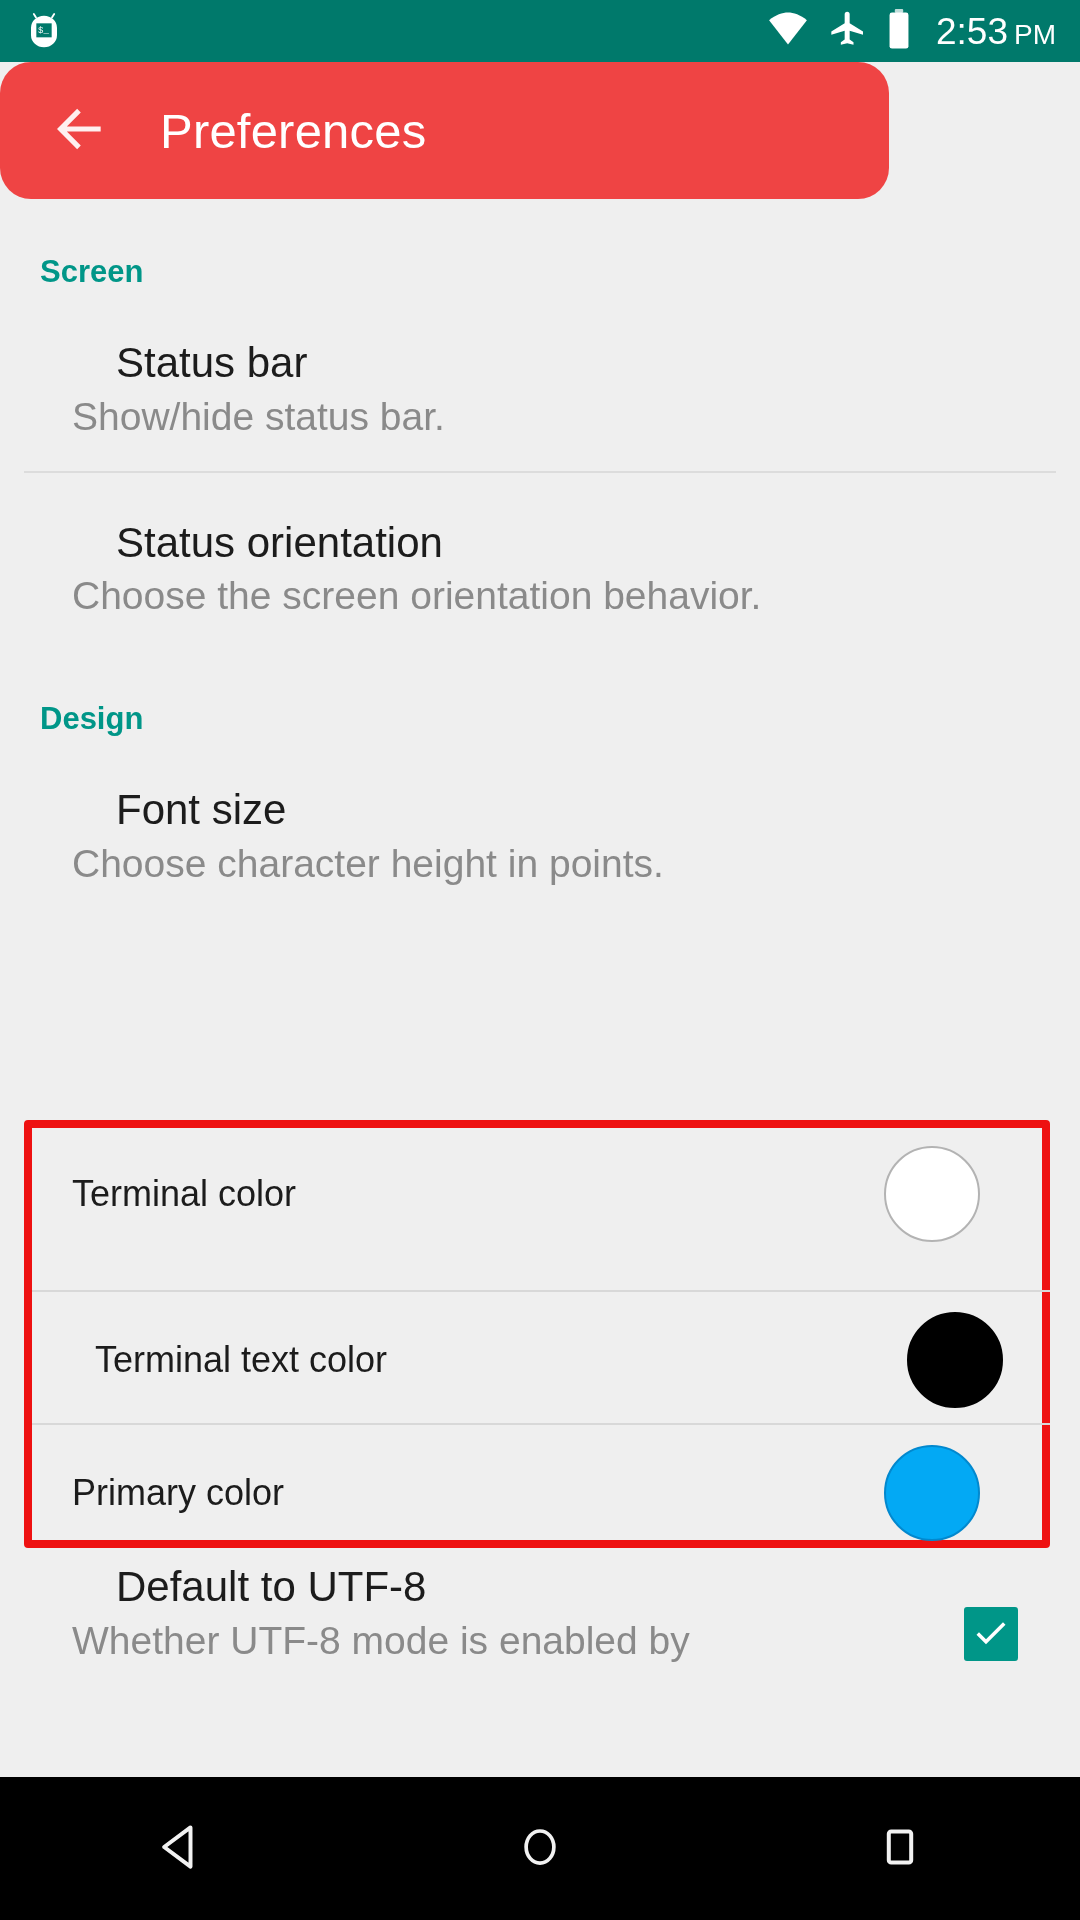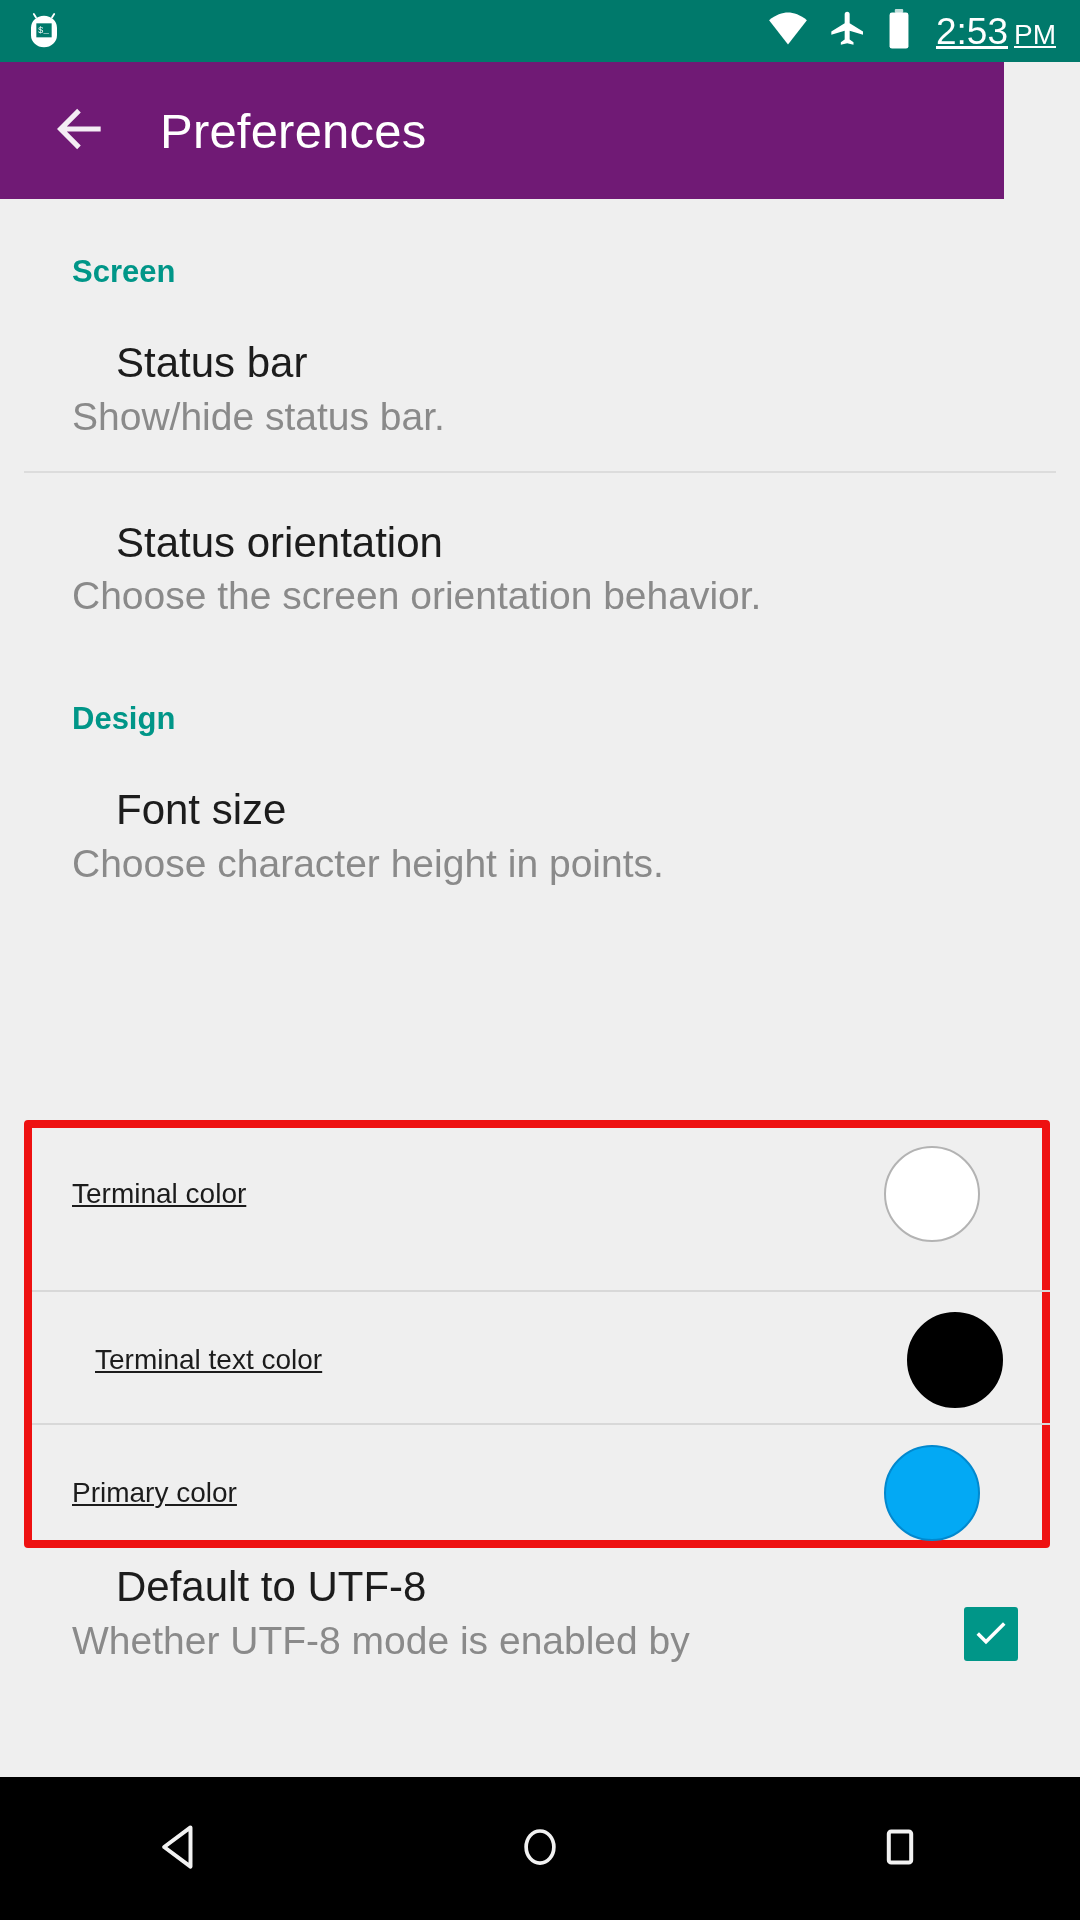--- a/index.html
+++ b/index.html
@@ -36,44 +36,44 @@
     margin-left: auto;
     display: flex;
     align-items: center;
     gap: 18px;
   }
   .clock-wrap {
     display: flex;
     align-items: baseline;
     color: #ffffff;
     margin-left: 6px;
-    text-decoration: underline;
   }
   .clock-time {
     font-size: 37px;
     font-weight: 400;
     letter-spacing: 0px;
     line-height: 1;
   }
   .clock-ampm {
     font-size: 28px;
     font-weight: 400;
     margin-left: 6px;
     line-height: 1;
   }
 
   
   .app-bar {
     position: absolute;
     top: 62px; left: 0;
-    width: 1004px;
+    width: 889px;
     height: 137px;
-    background: #701a75;
-    display: flex;
-    align-items: center;
+    background: #ef4444;
+    display: flex;
+    align-items: center;
+    border-radius: 31px;
   }
   .back-arrow {
     width: 72px;
     height: 72px;
     margin-left: 44px;
     display: flex;
     align-items: center;
     justify-content: center;
     cursor: pointer;
   }
@@ -91,21 +91,21 @@
     top: 199px; left: 0;
     width: 1080px;
     height: 1578px;
     background: #efefef;
     overflow: hidden;
   }
   .section-header {
     color: #009688;
     font-size: 31px;
     font-weight: 700;
-    padding-left: 72px;
+    padding-left: 40px;
   }
   .pref-title {
     color: #1c1c1c;
     font-size: 42px;
     font-weight: 400;
     padding-left: 116px;
     line-height: 1.05;
   }
   .pref-summary {
     color: #8a8a8a;
@@ -137,24 +137,23 @@
     position: absolute;
     left: 32px;
     width: 1018px;
     height: 133px;
     display: flex;
     align-items: center;
     box-sizing: border-box;
   }
   .color-row-label {
     color: #1c1c1c;
-    font-size: 28px;
+    font-size: 36px;
     font-weight: 400;
     padding-left: 40px;
-    text-decoration: underline;
   }
   .swatch {
     position: absolute;
     right: 70px;
     width: 96px;
     height: 96px;
     border-radius: 50%;
     box-sizing: border-box;
   }
   .row-sep {

